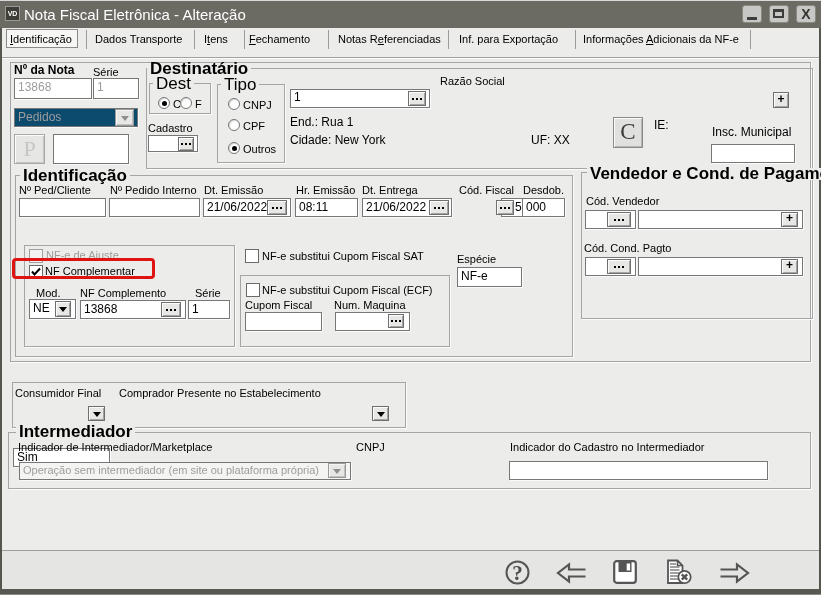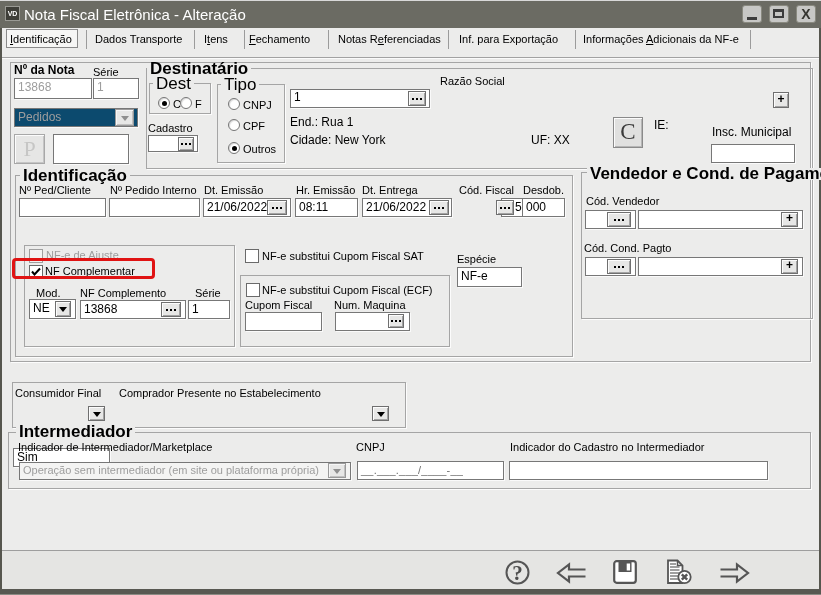--- a/index.html
+++ b/index.html
@@ -175,21 +175,20 @@
   <div class="fld" style="left:13px;top:404px;width:92px;height:17px;margin-top:44px;">Sim</div>
   <div class="dd" style="left:88px;top:406px;width:15px;height:13px;"></div>
   <div class="dd" style="left:372px;top:406px;width:15px;height:13px;"></div>
 
   <div class="gb" style="left:8px;top:432px;width:801px;height:55px;"></div>
   <div class="gt" style="left:16px;top:426px;">Intermediador</div>
   <div class="lbl" style="left:18px;top:441px;">Indicador de Intermediador/Marketplace</div>
   <div class="fld gray" style="left:19px;top:462px;width:327px;height:16px;line-height:15px;background:#f4f4f3;font-size:11px;">Operação sem intermediador (em site ou plataforma própria)</div>
   <div class="dd dis" style="left:328px;top:463px;width:16px;height:13px;"></div>
   <div class="lbl" style="left:356px;top:441px;">CNPJ</div>
-  <div class="fld" style="left:357px;top:461px;width:142px;height:17px;font-size:11px;letter-spacing:0.2px;color:#6f6f6f;">__.___.___/____-__</div>
   <div class="lbl" style="left:510px;top:441px;">Indicador do Cadastro no Intermediador</div>
   <div class="fld" style="left:509px;top:461px;width:254px;height:17px;"></div>
 
   <div class="abs" style="left:2px;top:550px;width:817px;height:1px;background:#9e9e9e;"></div>
   <div class="abs" style="left:2px;top:551px;width:817px;height:38px;background:#e5e5e3;"></div>
   <div class="abs" style="left:505px;top:560px;">
     <svg width="25" height="25" viewBox="0 0 25 25">
         <circle cx="12.5" cy="12.5" r="11" fill="none" stroke="#555" stroke-width="2"></circle>
         <text x="12.5" y="19.5" font-family="Liberation Serif" font-size="21" font-weight="bold" fill="#4c4c4c" text-anchor="middle">?</text>
       </svg>

